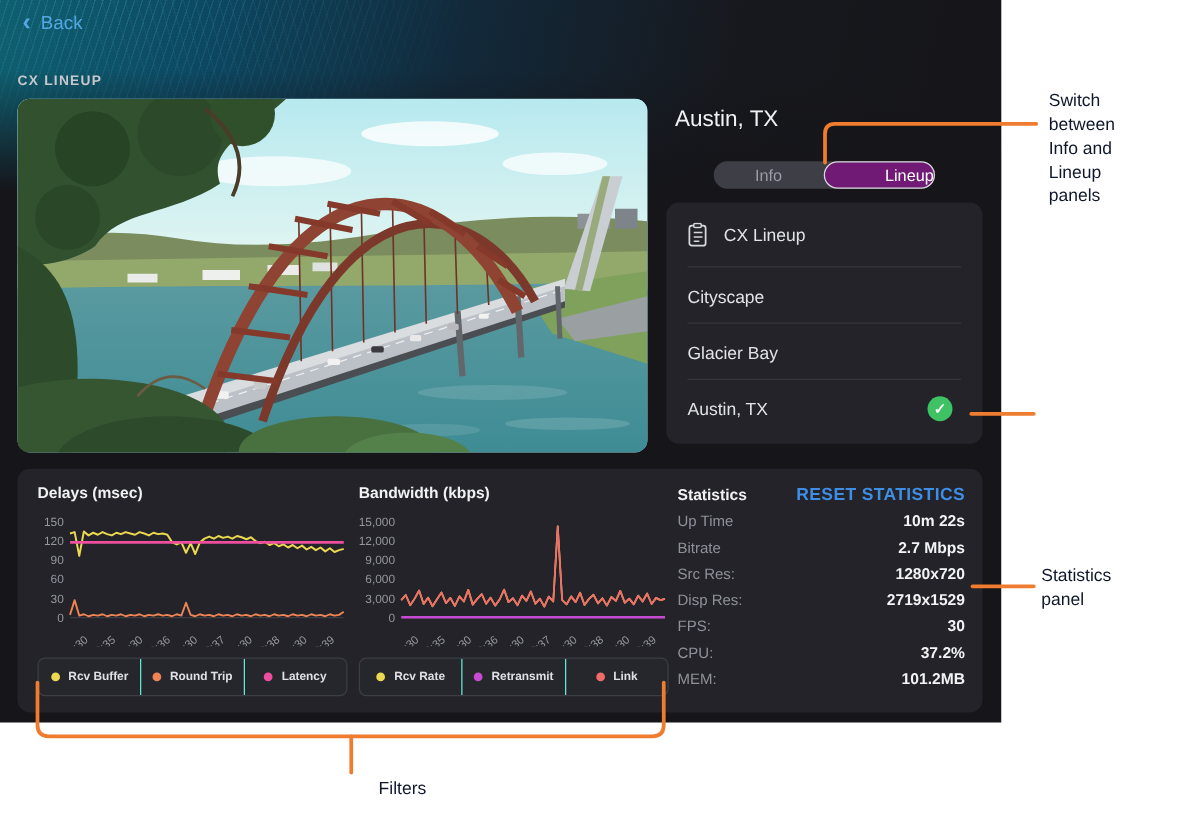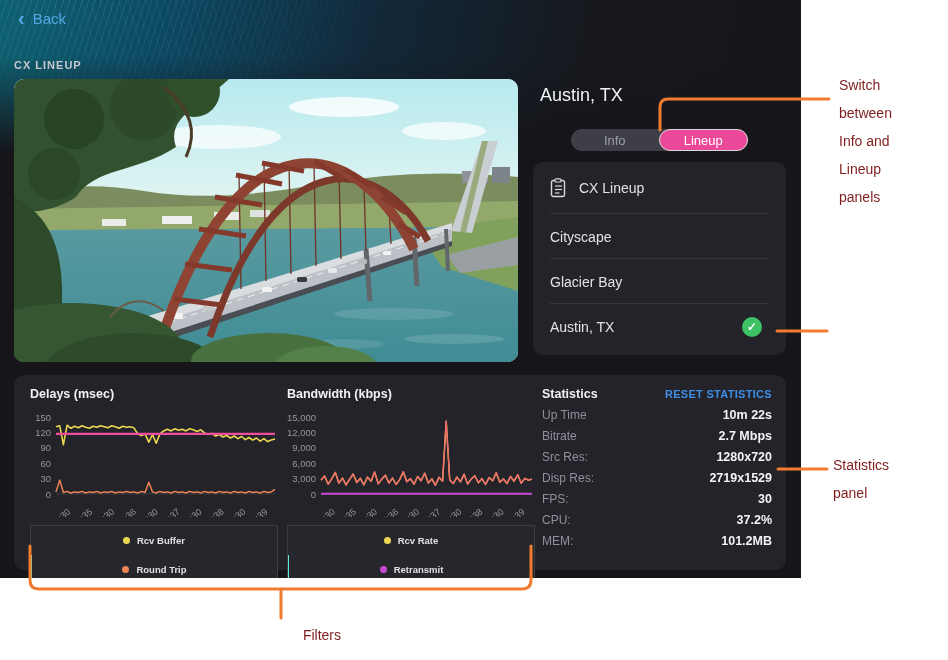--- a/index.html
+++ b/index.html
@@ -30,21 +30,21 @@
   
   .video { position:absolute; left:14px; top:79px; width:504px; height:283px; border-radius:10px;
     overflow:hidden; background:#9fd3d8; }
   .video svg { display:block; }
 
   
   .channel-title { position:absolute; left:540px; top:85px; font-size:18px; color:#f0f1f4; font-weight:500; }
   .tabs { position:absolute; left:571px; top:129px; width:177px; height:22px;
     background:#3e3e46; border-radius:11px; display:flex; }
   .tab { flex:1; border:none; background:none; color:#9b9da6; font-size:13px; font-family:inherit; cursor:pointer; }
-  .tab.active { background:#ec4899; border:1px solid #d9d9dd; border-radius:11px; color:#ffffff; }
+  .tab.active { background:#701a75; border:1px solid #d9d9dd; border-radius:11px; color:#ffffff;text-align:right; }
 
   .lineup-panel { position:absolute; left:533px; top:162px; width:253px; height:193px;
     background:#232329; border-radius:10px; }
   .lineup-row { position:absolute; left:0; width:253px; display:flex; align-items:center; color:#e2e3e7; font-size:14px; }
   .lineup-row .txt { margin-left:17px; }
   .lineup-hdr .txt { margin-left:12px; }
   .lineup-hdr { top:6px; height:40px; }
   .lineup-hdr .list-icon { margin-left:17px; display:inline-flex; }
   .divider { position:absolute; left:17px; right:17px; height:1px; background:#36363d; }
   .check { position:absolute; left:742px; top:317px; width:20px; height:20px; border-radius:50%;
@@ -53,39 +53,39 @@
 
   
   .bottom-panel { position:absolute; left:14px; top:375px; width:772px; height:195px;
     background:#232329; border-radius:10px; }
   .col { position:absolute; top:12px; }
   .col-delays { left:16px; width:248px; }
   .col-bandwidth { left:273px; width:248px; }
   .col-stats { left:528px; width:230px; }
   .chart-title { font-size:12.5px; font-weight:bold; color:#f0f1f3; }
   .chart-box { margin-top:10px; }
-  .filter-row { display:flex; border:1px solid #3d3d45; border-radius:0; margin-top:4px;
-    overflow:hidden; background:#26262d;flex-direction:column; }
+  .filter-row { display:flex; border:1px solid #3d3d45; border-radius:6px; margin-top:4px;
+    overflow:hidden; background:#26262d; }
   .filter-btn { flex:1; display:flex; align-items:center; justify-content:center; gap:7px;
     background:none; border:none; border-left:1px solid #5eead4; color:#dfe0e5;
     font-size:9.5px; font-weight:bold; padding:9px 0; font-family:inherit; cursor:pointer; white-space:nowrap; }
   .filter-btn:first-child { border-left:none; }
   .dot { width:7px; height:7px; border-radius:50%; flex:0 0 auto; }
 
   .stats-head { display:flex; justify-content:space-between; align-items:baseline; }
-  .reset-link { background:none; border:none; color:#3d8ee4; font-size:11px; font-weight:bold;
+  .reset-link { background:none; border:none; color:#3d8ee4; font-size:14px; font-weight:bold;
     letter-spacing:.3px; font-family:inherit; cursor:pointer; }
   .stat-row { display:flex; justify-content:space-between; margin-top:7px; font-size:12px; align-items:baseline; }
   .stat-row:first-of-type { margin-top:10px; }
   .sl { color:#8f919a; }
   .sv { color:#f2f3f5; font-weight:600; font-size:12.5px; }
 
   
   .anno-overlay { position:absolute; left:0; top:0; width:948px; height:660px; pointer-events:none; z-index:6; }
-  .note { position:absolute; color:#7f1d1d; font-size:14px; line-height:28px; z-index:7; }
+  .note { position:absolute; color:#0f172a; font-size:14px; line-height:19px; z-index:7; }
   .note-switch { left:839px; top:71px; width:76px; }
   .note-selected { left:833px; top:313px; width:80px; }
   .note-stats { left:833px; top:451px; width:84px; }
   .note-filters { left:221px; top:621px; width:120px; text-align:right; }
 </style>
 </head>
 <body>
 
 <div class="canvas">
 

